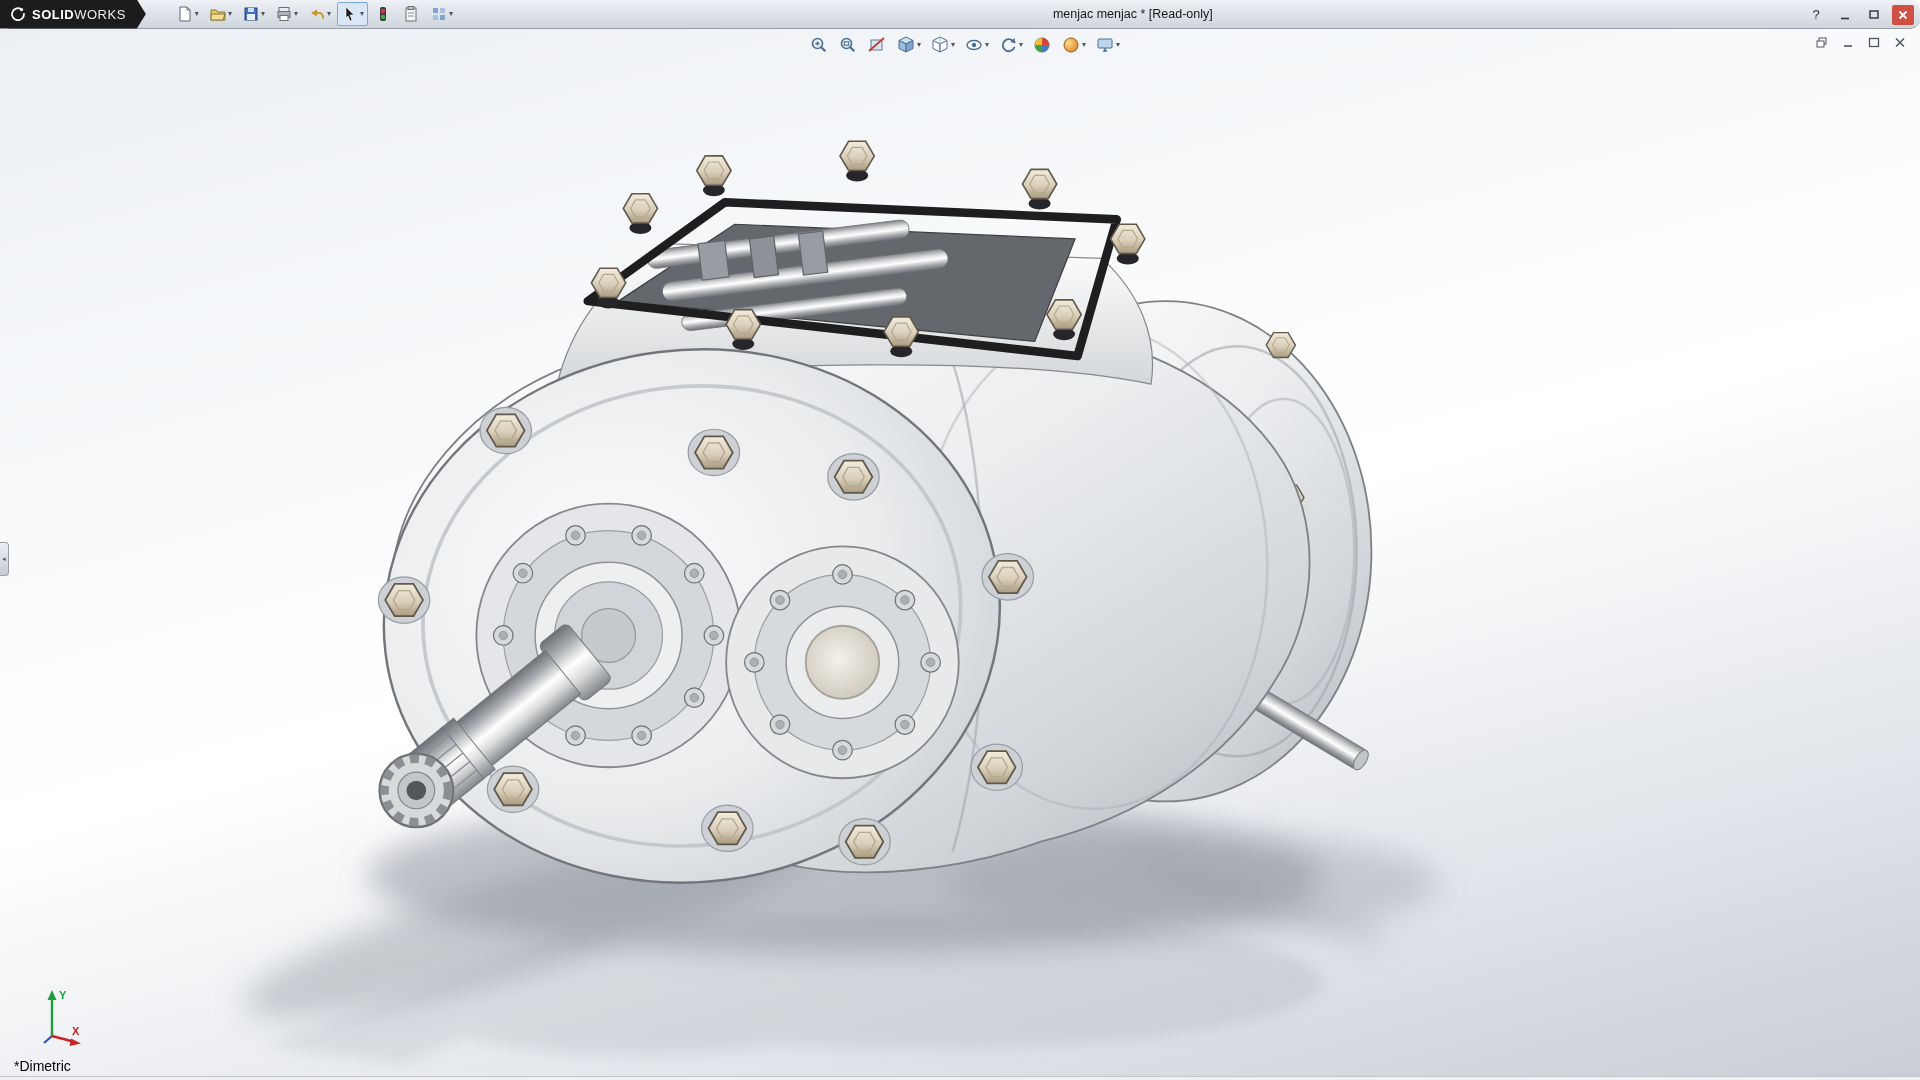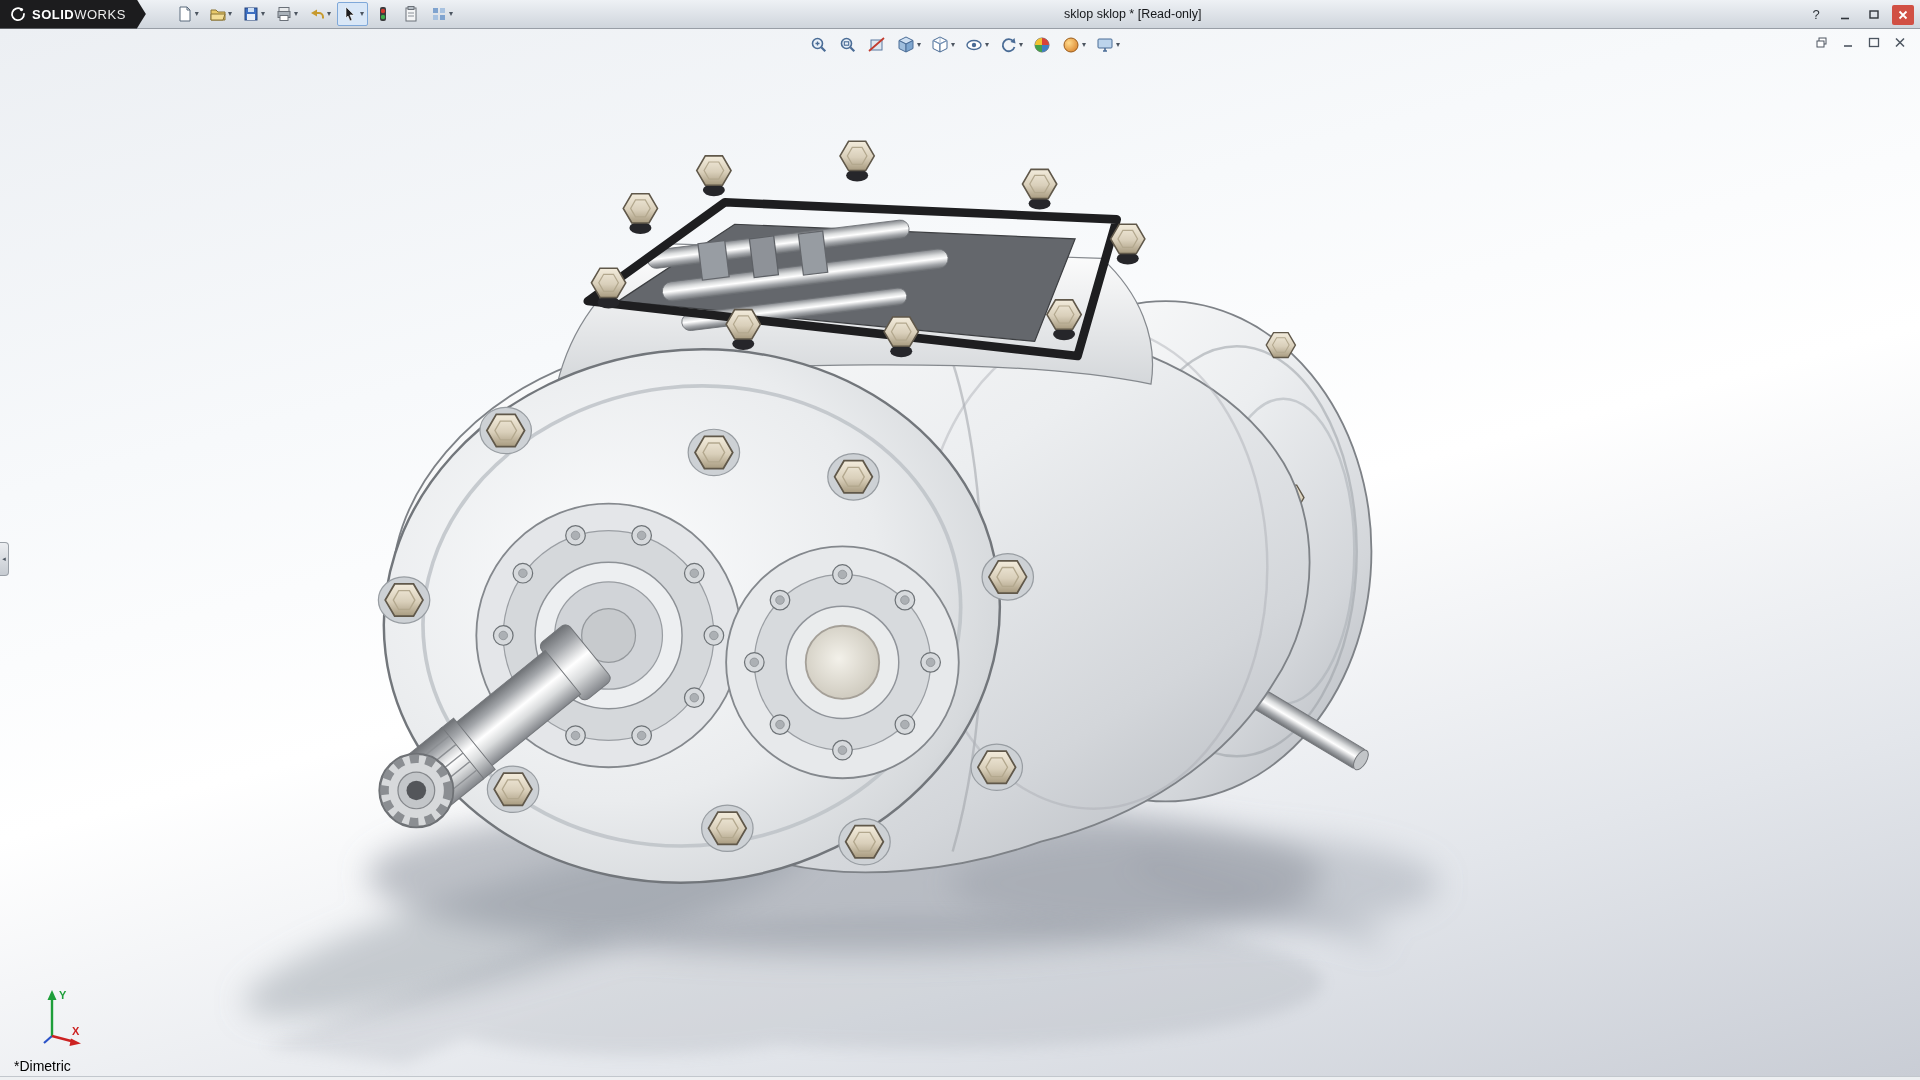--- a/index.html
+++ b/index.html
@@ -9,21 +9,21 @@
     font-family:"Liberation Sans", sans-serif;
     background:#fff;
   }
   .app { position:relative; width:1920px; height:1080px; }
 
   
   .titlebar {
     position:absolute; top:0; left:0; right:0; height:29px;
     background:linear-gradient(#eef1f5,#cfd5dc);
     border-bottom:1px solid #989ea6;
-    display:flex; align-items:center;
+    display:flex; align-items:center;border-radius:10px;
   }
   .logo {
     height:29px; background:#1c1c1e; color:#fff;
     display:flex; align-items:center; padding:0 20px 0 10px;
     clip-path:polygon(0 0, calc(100% - 9px) 0, 100% 50%, calc(100% - 9px) 100%, 0 100%);
     flex:0 0 auto;
   }
   .brand { font-size:13px; letter-spacing:.5px; margin-left:6px; white-space:nowrap; }
   .brand b { font-weight:bold; }
   .brand span { font-weight:normal; opacity:.92; }
@@ -178,21 +178,21 @@
             <rect x="3" y="3" width="5" height="5" fill="#7fa3cf"></rect>
             <rect x="10" y="3" width="5" height="5" fill="#a8c2e0"></rect>
             <rect x="3" y="10" width="5" height="5" fill="#a8c2e0"></rect>
             <rect x="10" y="10" width="5" height="5" fill="#7fa3cf"></rect>
           </svg>
         </span>
           <span class="caret">▾</span>
       </div>
     </div>
 
-    <div class="doc-title">sklop sklop * [Read-only]</div>
+    <div class="doc-title">menjac menjac * [Read-only]</div>
 
     <div class="winctl">
       <div class="winbtn">?</div>
       <div class="winbtn">
         <span class="icon">
           <svg width="14" height="14" viewBox="0 0 14 14">
               <path d="M3 10.5h8" stroke="#2f343a" stroke-width="1.6"></path>
             </svg>
         </span>
       </div>

